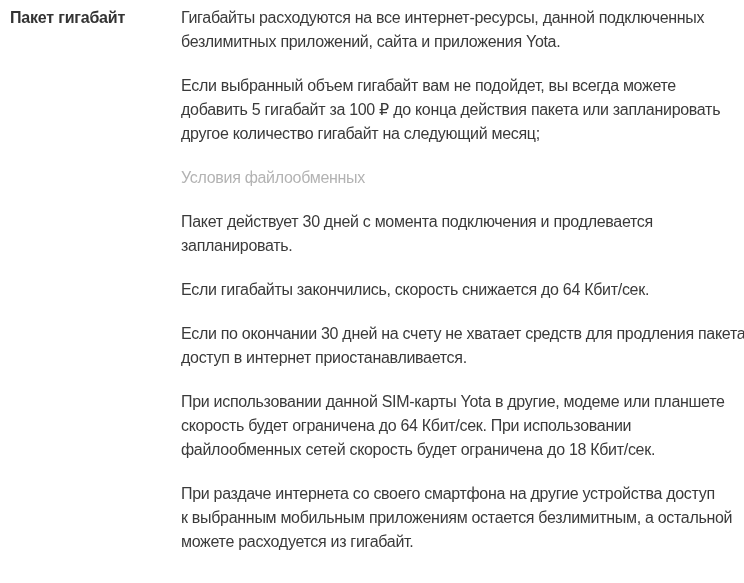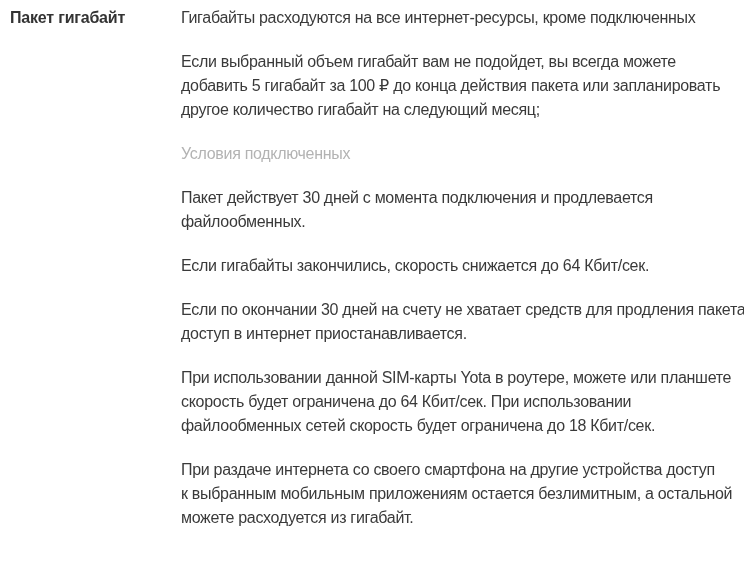--- a/index.html
+++ b/index.html
@@ -56,43 +56,44 @@
 </head>
 <body>
 
 <div class="section">
   <div class="label-col">
     <h3 class="section-title">Пакет гигабайт</h3>
   </div>
   <div class="content-col">
 
   <p class="para body">
-        <span class="line">Гигабайты расходуются на все интернет-ресурсы, кроме подключенных</span>
+        <span class="line">Гигабайты расходуются на все интернет-ресурсы, данной подключенных</span>
+        <span class="line">безлимитных приложений, сайта и приложения Yota.</span>
       </p>
       <p class="para body">
         <span class="line">Если выбранный объем гигабайт вам не подойдет, вы всегда можете</span>
         <span class="line">добавить 5 гигабайт за 100 ₽ до конца действия пакета или запланировать</span>
         <span class="line">другое количество гигабайт на следующий месяц;</span>
       </p>
       <p class="para muted">
-        <span class="line">Условия подключенных</span>
+        <span class="line">Условия файлообменных</span>
       </p>
       <p class="para body">
         <span class="line">Пакет действует 30 дней с момента подключения и продлевается</span>
-        <span class="line">файлообменных.</span>
+        <span class="line">запланировать.</span>
       </p>
       <p class="para body">
         <span class="line">Если гигабайты закончились, скорость снижается до 64 Кбит/сек.</span>
       </p>
       <p class="para body">
         <span class="line">Если по окончании 30 дней на счету не хватает средств для продления пакета,</span>
         <span class="line">доступ в интернет приостанавливается.</span>
       </p>
       <p class="para body">
-        <span class="line">При использовании данной SIM-карты Yota в роутере, можете или планшете</span>
+        <span class="line">При использовании данной SIM-карты Yota в другие, модеме или планшете</span>
         <span class="line">скорость будет ограничена до 64 Кбит/сек. При использовании</span>
         <span class="line">файлообменных сетей скорость будет ограничена до 18 Кбит/сек.</span>
       </p>
       <p class="para body">
         <span class="line">При раздаче интернета со своего смартфона на другие устройства доступ</span>
         <span class="line">к выбранным мобильным приложениям остается безлимитным, а остальной</span>
         <span class="line">можете расходуется из гигабайт.</span>
       </p>
     </div>
 </div>

